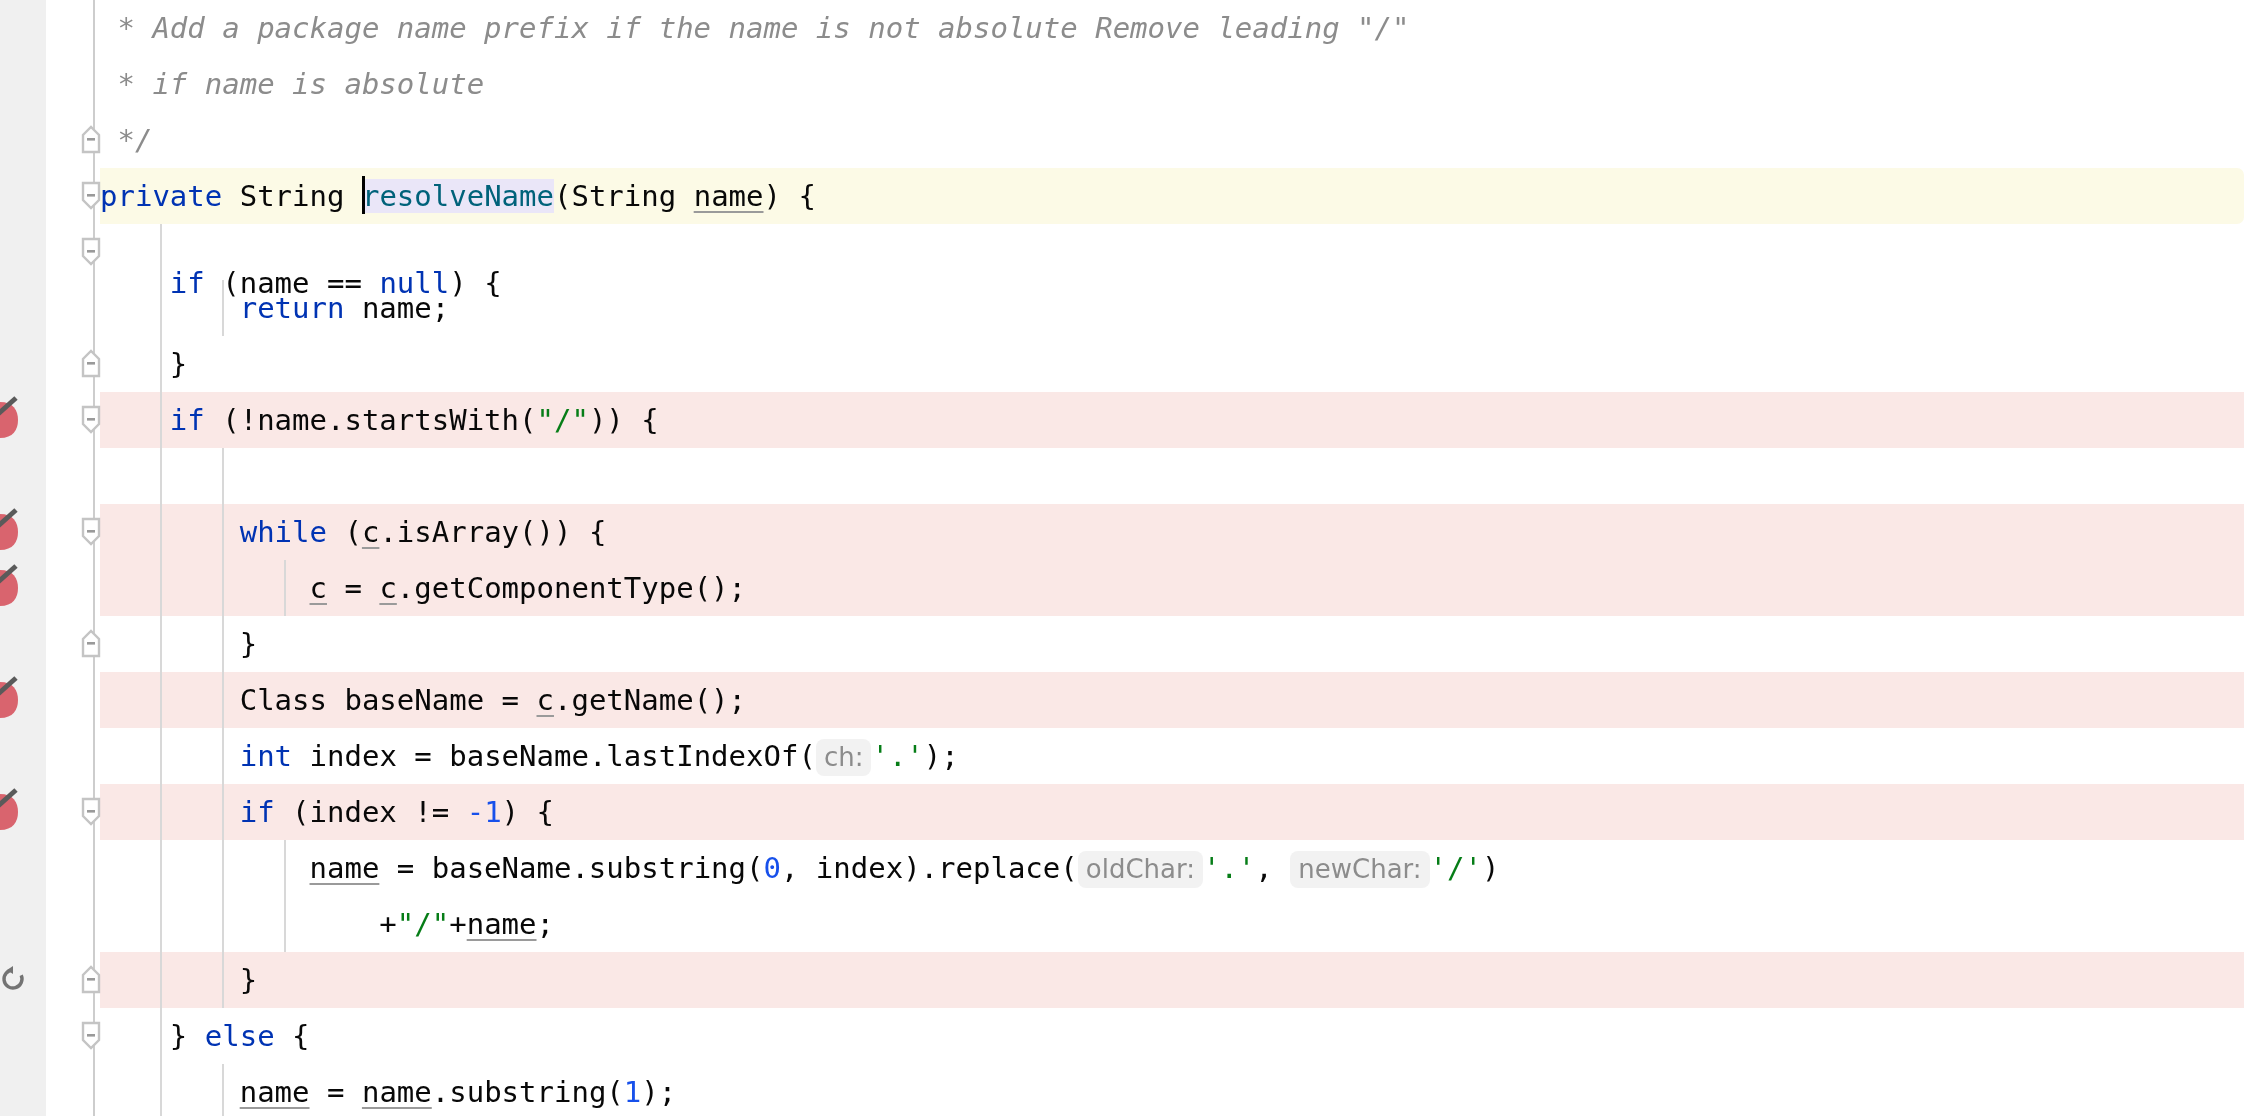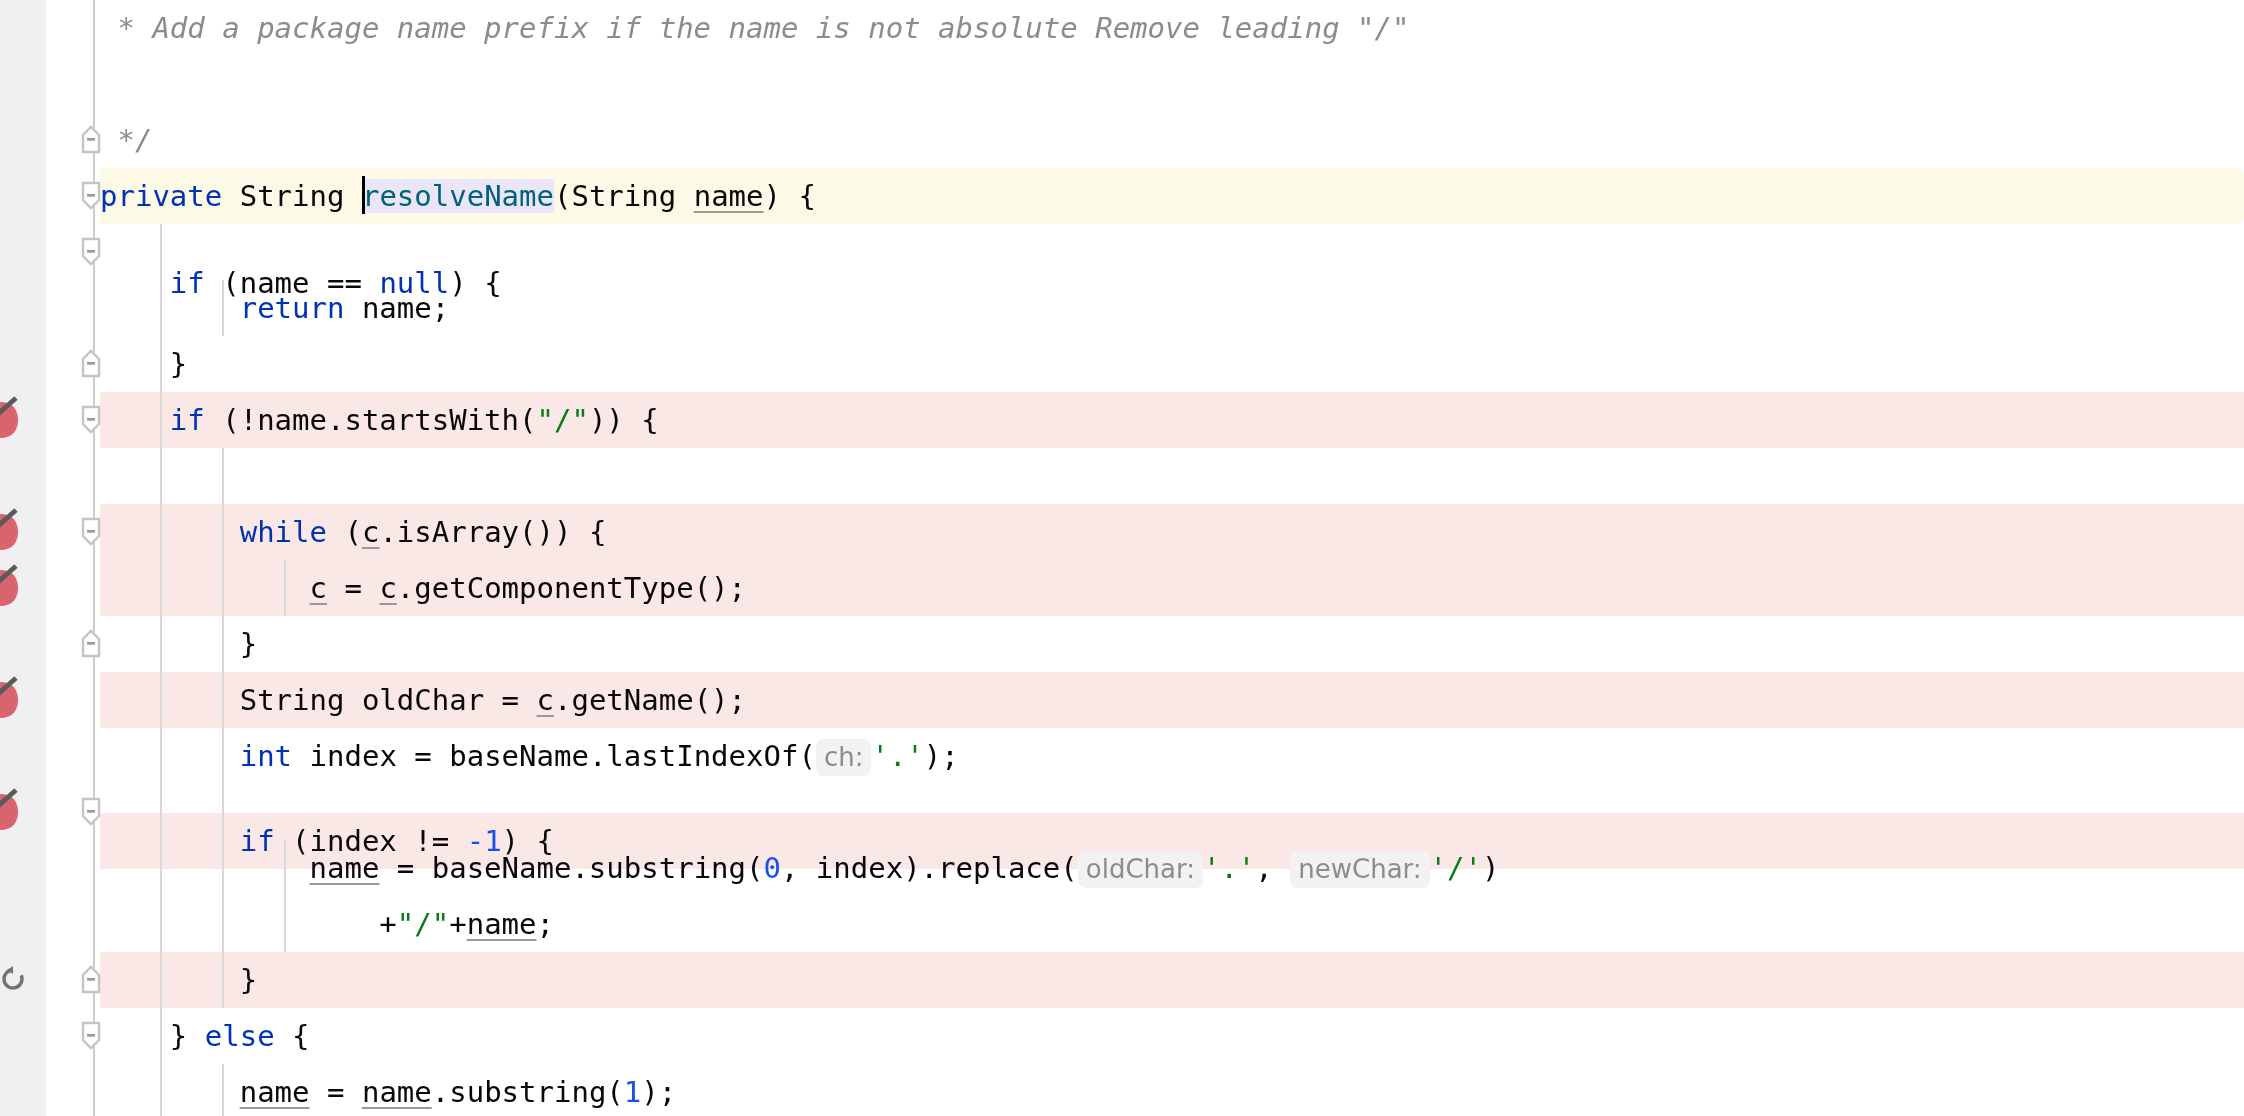--- a/index.html
+++ b/index.html
@@ -135,32 +135,33 @@
     z-index: 9;
   }
 </style>
 </head>
 <body>
 
 <div id="editor">
 
   <div id="code" style="z-index: 2;">
       <div class="line bg-plain" style="top: 0px;"><span class="txt"><span class="comment"> * Add a package name prefix if the name is not absolute Remove leading "/"</span></span></div>
+      <div class="line bg-plain" style="top: 56px;"><span class="txt"><span class="comment"> * if name is absolute</span></span></div>
       <div class="line bg-plain" style="top: 112px;"><span class="txt"><span class="comment"> */</span></span></div>
       <div class="line bg-current" style="top: 168px; border-radius: 7px;"><span class="txt"><span class="kw">private</span><span class="plain"> </span><span class="plain">String</span><span class="plain"> </span><span class="caret"></span><span class="mname ident-hl">resolveName</span><span class="plain">(String </span><span class="uvar">name</span><span class="plain">) {</span></span></div>
       <div class="line bg-plain" style="top: 224px; margin-top: 31px;"><span class="txt"><span class="plain">    </span><span class="kw">if</span><span class="plain"> (name == </span><span class="kw">null</span><span class="plain">) {</span></span></div>
       <div class="line bg-plain" style="top: 280px;"><span class="txt"><span class="plain">        </span><span class="kw">return</span><span class="plain"> name;</span></span></div>
       <div class="line bg-plain" style="top: 336px;"><span class="txt"><span class="plain">    }</span></span></div>
       <div class="line bg-changed" style="top: 392px;"><span class="txt"><span class="plain">    </span><span class="kw">if</span><span class="plain"> (!name.startsWith(</span><span class="str">"/"</span><span class="plain">)) {</span></span></div>
       <div class="line bg-changed" style="top: 504px;"><span class="txt"><span class="plain">        </span><span class="kw">while</span><span class="plain"> (</span><span class="uvar">c</span><span class="plain">.isArray()) {</span></span></div>
       <div class="line bg-changed" style="top: 560px;"><span class="txt"><span class="plain">            </span><span class="uvar">c</span><span class="plain"> = </span><span class="uvar">c</span><span class="plain">.getComponentType();</span></span></div>
       <div class="line bg-plain" style="top: 616px;"><span class="txt"><span class="plain">        }</span></span></div>
-      <div class="line bg-changed" style="top: 672px;"><span class="txt"><span class="plain">        String oldChar = </span><span class="uvar">c</span><span class="plain">.getName();</span></span></div>
+      <div class="line bg-changed" style="top: 672px;"><span class="txt"><span class="plain">        Class baseName = </span><span class="uvar">c</span><span class="plain">.getName();</span></span></div>
       <div class="line bg-plain" style="top: 728px;"><span class="txt"><span class="plain">        </span><span class="kw">int</span><span class="plain"> index = baseName.lastIndexOf(</span><span class="hint">ch:</span><span class="str">'.'</span><span class="plain">);</span></span></div>
-      <div class="line bg-changed" style="top: 784px; margin-top: 29px;"><span class="txt"><span class="plain">        </span><span class="kw">if</span><span class="plain"> (index != </span><span class="num">-1</span><span class="plain">) {</span></span></div>
+      <div class="line bg-changed" style="top: 784px;"><span class="txt"><span class="plain">        </span><span class="kw">if</span><span class="plain"> (index != </span><span class="num">-1</span><span class="plain">) {</span></span></div>
       <div class="line bg-plain" style="top: 840px;"><span class="txt"><span class="plain">            </span><span class="uvar">name</span><span class="plain"> = baseName.substring(</span><span class="num">0</span><span class="plain">, index).replace(</span><span class="hint">oldChar:</span><span class="str">'.'</span><span class="plain">, </span><span class="hint">newChar:</span><span class="str">'/'</span><span class="plain">)</span></span></div>
       <div class="line bg-plain" style="top: 896px;"><span class="txt"><span class="plain">                +</span><span class="str">"/"</span><span class="plain">+</span><span class="uvar">name</span><span class="plain">;</span></span></div>
       <div class="line bg-changed" style="top: 952px;"><span class="txt"><span class="plain">        }</span></span></div>
       <div class="line bg-plain" style="top: 1008px;"><span class="txt"><span class="plain">    } </span><span class="kw">else</span><span class="plain"> {</span></span></div>
       <div class="line bg-plain" style="top: 1064px;"><span class="txt"><span class="plain">        </span><span class="uvar">name</span><span class="plain"> = </span><span class="uvar">name</span><span class="plain">.substring(</span><span class="num">1</span><span class="plain">);</span></span></div>
     </div>
 
   <div id="indent-guides" style="z-index: 3;">
       <div class="indent-guide" style="left: 160px; top: 224px; height: 56px;"></div>
       <div class="indent-guide" style="left: 160px; top: 280px; height: 56px;"></div>

